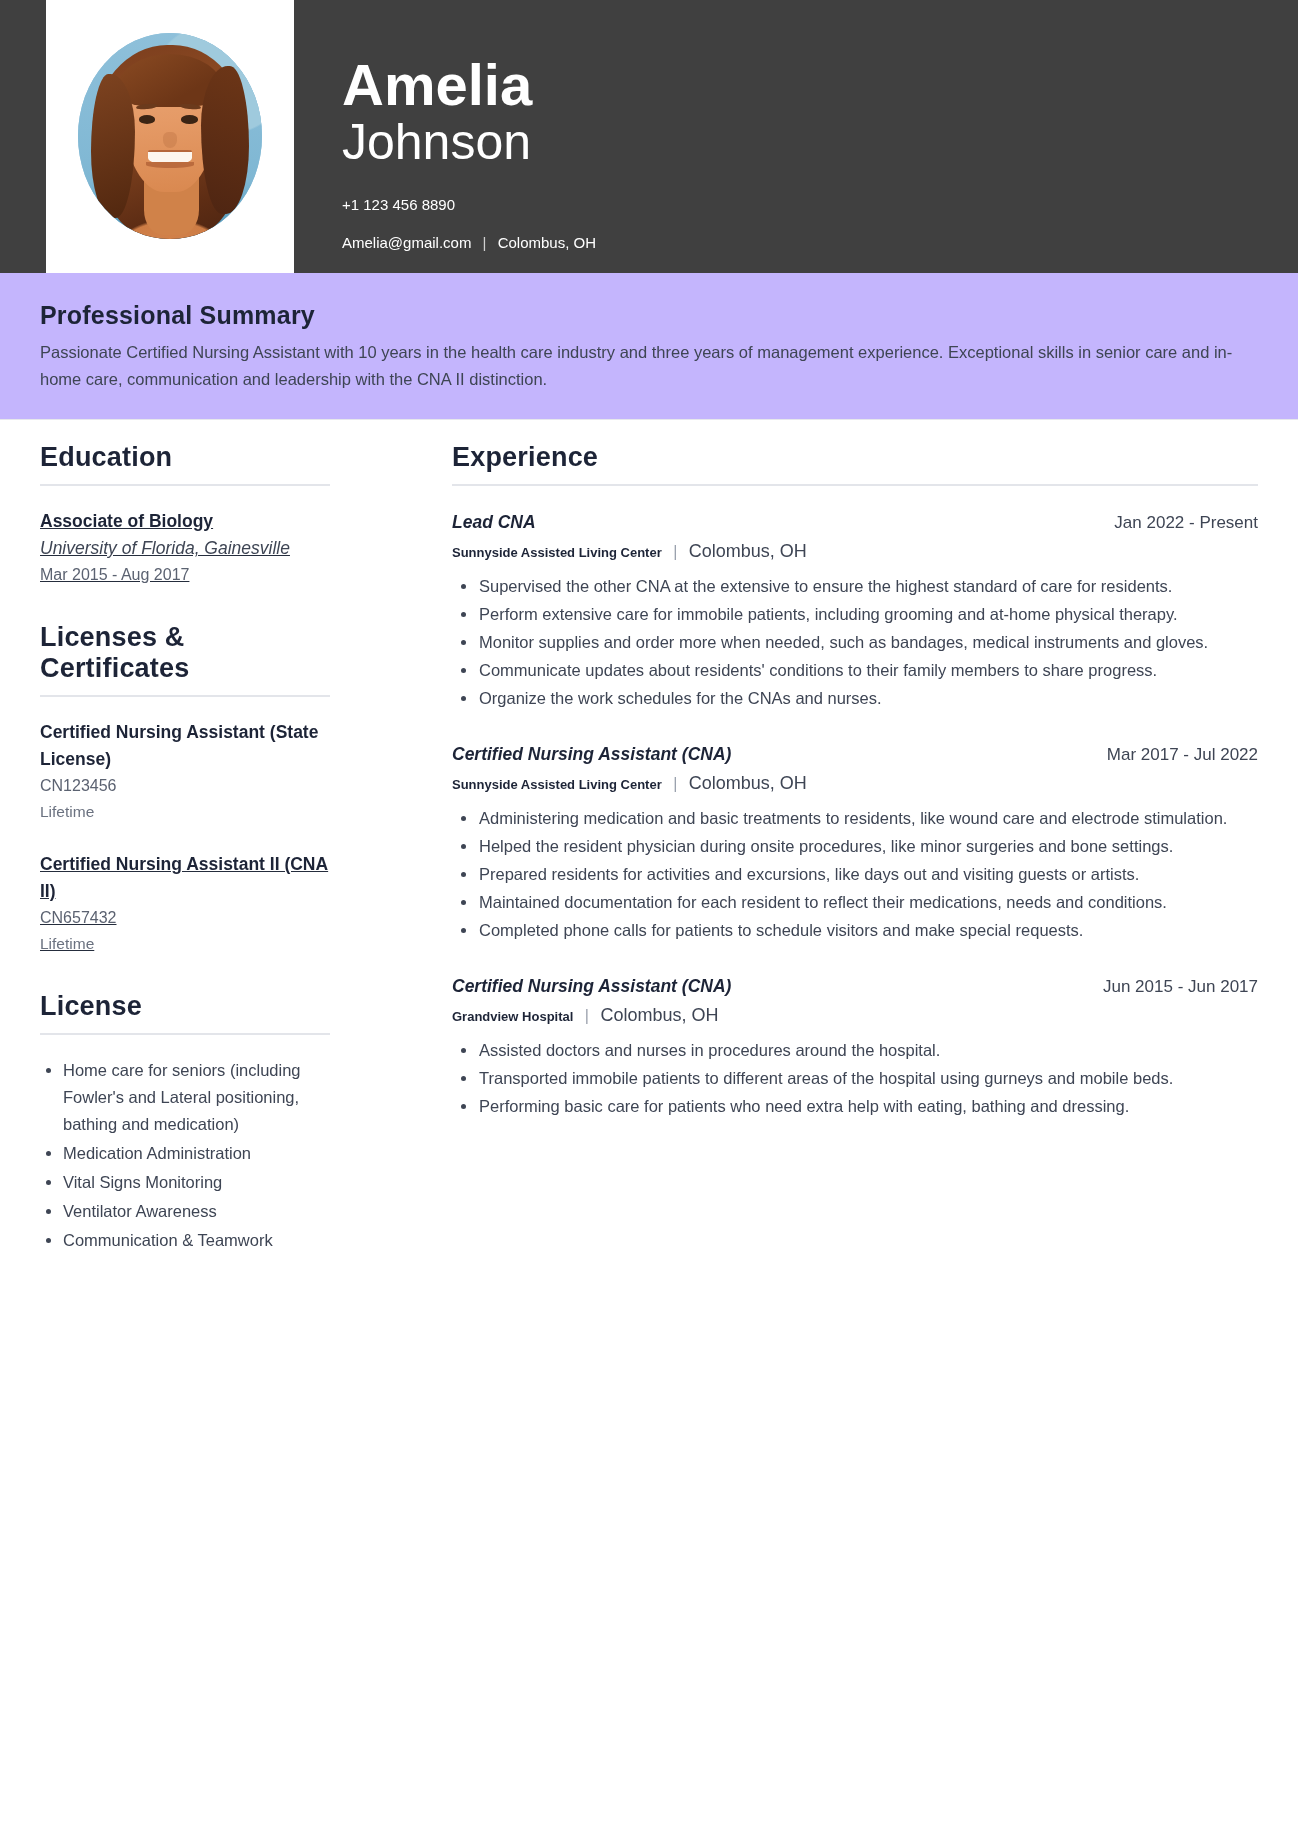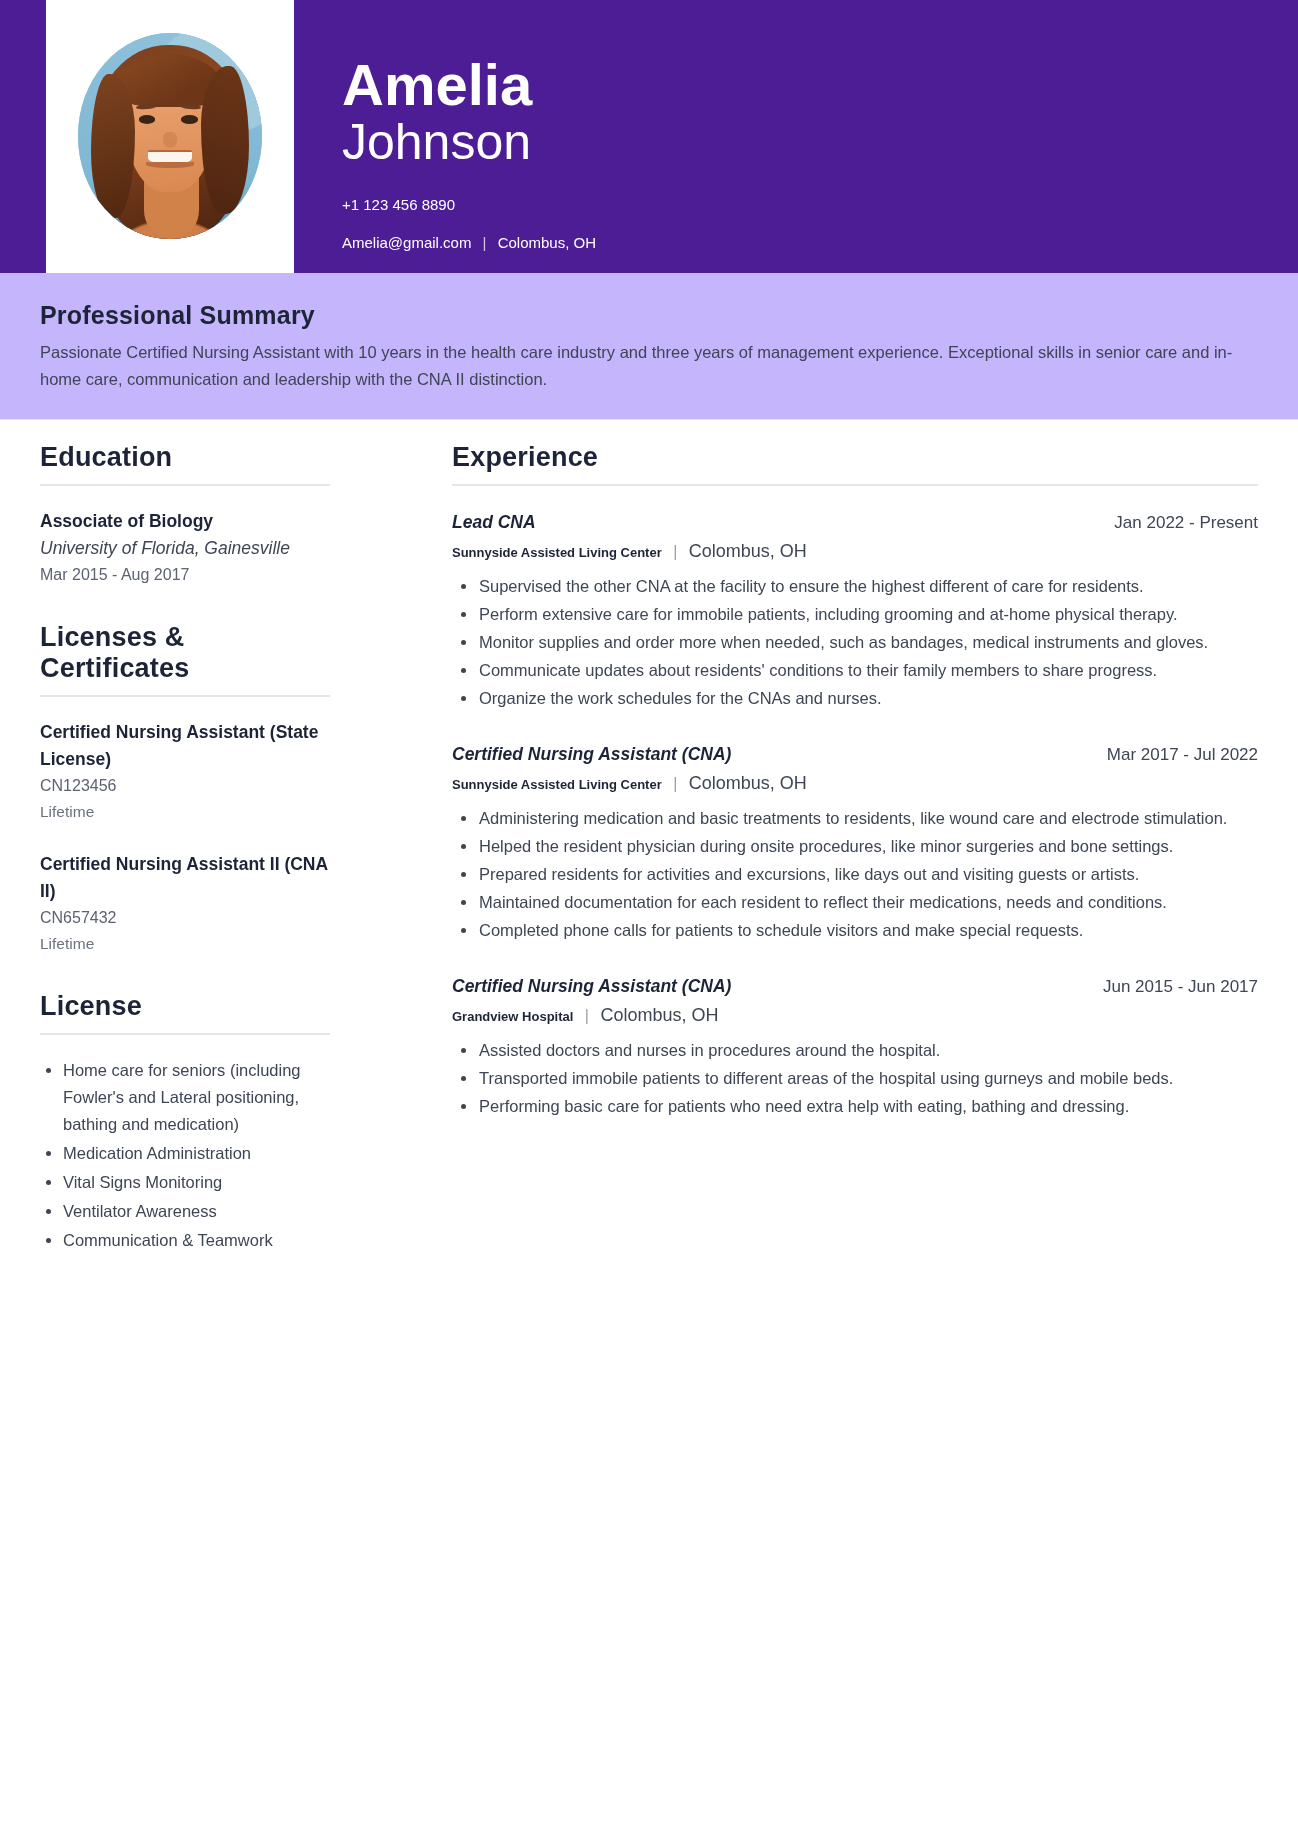--- a/index.html
+++ b/index.html
@@ -14,21 +14,21 @@
     font-family: "Liberation Sans", sans-serif;
     color: #252d3d;
     position: relative;
     overflow: hidden;
   }
 
   
   .header {
     position: relative;
     height: 273px;
-    background: #4c1d95;
+    background: #404040;
     display: block;
   }
 
   .photo-band {
     position: absolute;
     left: 46px;
     top: 0;
     width: 248px;
     height: 273px;
     background: #ffffff;
@@ -218,21 +218,21 @@
     color: #1d2437;
     letter-spacing: .2px;
     padding-bottom: 11px;
     border-bottom: 2px solid #e3e5ea;
   }
   .sec { margin-bottom: 34px; }
   .sec-body { padding-top: 22px; }
 
   
   .item { margin-bottom: 26px; }
-  .item:last-child { margin-bottom: 0; }
+  .item:last-child { margin-bottom: 0; text-decoration: underline; }
   .item-title {
     font-size: 17.5px;
     font-weight: 700;
     color: #1d2437;
     line-height: 27px;
   }
   .item-sub {
     font-size: 17.5px;
     font-style: italic;
     color: #3e4554;
@@ -418,21 +418,21 @@
           <div class="job-row1">
             <div class="job-title">Lead CNA</div>
             <div class="job-dates">Jan 2022 - Present</div>
           </div>
           <div class="job-row2">
             <span class="job-company">Sunnyside Assisted Living Center</span>
             <span class="job-pipe">|</span>
             <span class="job-location">Colombus, OH</span>
           </div>
           <ul class="bullets">
-            <li>Supervised the other CNA at the facility to ensure the highest different of care for residents.</li>
+            <li>Supervised the other CNA at the extensive to ensure the highest standard of care for residents.</li>
             <li>Perform extensive care for immobile patients, including grooming and at-home physical therapy.</li>
             <li>Monitor supplies and order more when needed, such as bandages, medical instruments and gloves.</li>
             <li>Communicate updates about residents' conditions to their family members to share progress.</li>
             <li>Organize the work schedules for the CNAs and nurses.</li>
           </ul>
         </div>
 
         <div class="job">
           <div class="job-row1">
             <div class="job-title">Certified Nursing Assistant (CNA)</div>

